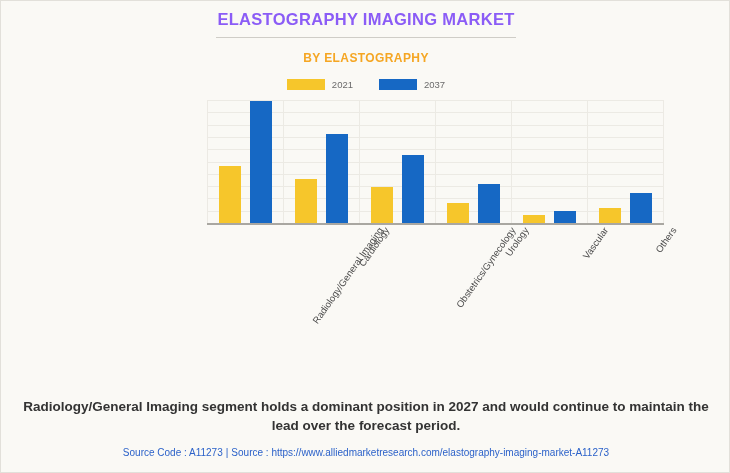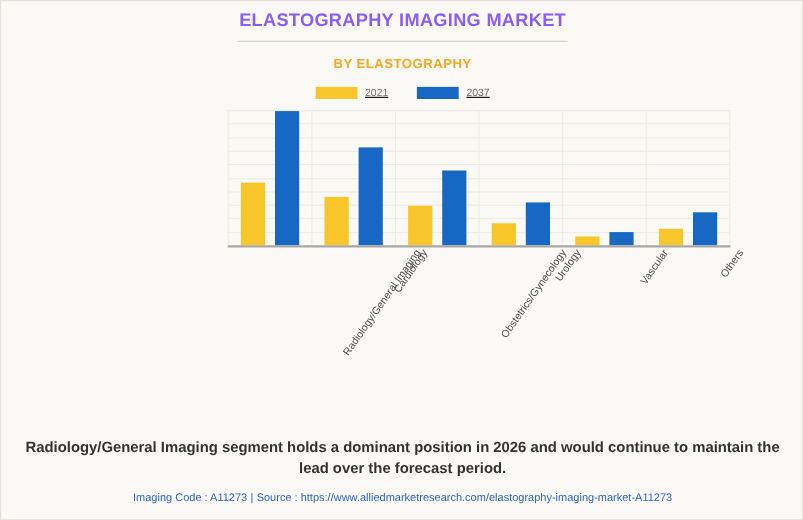--- a/index.html
+++ b/index.html
@@ -57,21 +57,20 @@
   
   #legend {
     position: absolute;
     top: 78px;
     left: 0;
     width: 730px;
     display: flex;
     justify-content: center;
     align-items: center;
     gap: 26px;
-    text-decoration: underline;
   }
   .legend-item { display: flex; align-items: center; gap: 7px; }
   .legend-swatch { width: 38px; height: 11px; display: block; }
   .legend-label { font-size: 9.5px; color: #6b6b6b; }
 
   
   #plot {
     position: absolute;
     left: 206px;
     top: 99px;
@@ -229,19 +228,19 @@
 
   <div id="ticklabels">
       <div class="tick" style="left: 54px;">Radiology/General Imaging</div>
       <div class="tick" style="left: 130px;">Cardiology</div>
       <div class="tick" style="left: 206px;">Obstetrics/Gynecology</div>
       <div class="tick" style="left: 282px;">Urology</div>
       <div class="tick" style="left: 358px;">Vascular</div>
       <div class="tick" style="left: 434px;">Others</div>
     </div>
 
-  <div id="caption">Radiology/General Imaging segment holds a dominant position in 2026 and would continue to maintain the lead over the forecast period.</div>
+  <div id="caption">Radiology/General Imaging segment holds a dominant position in 2027 and would continue to maintain the lead over the forecast period.</div>
 
   <div id="source-line">
-    <span>Imaging Code : A11273</span><span class="sep">|</span><span>Source : https://www.alliedmarketresearch.com/elastography-imaging-market-A11273</span>
+    <span>Source Code : A11273</span><span class="sep">|</span><span>Source : https://www.alliedmarketresearch.com/elastography-imaging-market-A11273</span>
   </div>
 
 </div>
 
 </body></html>

